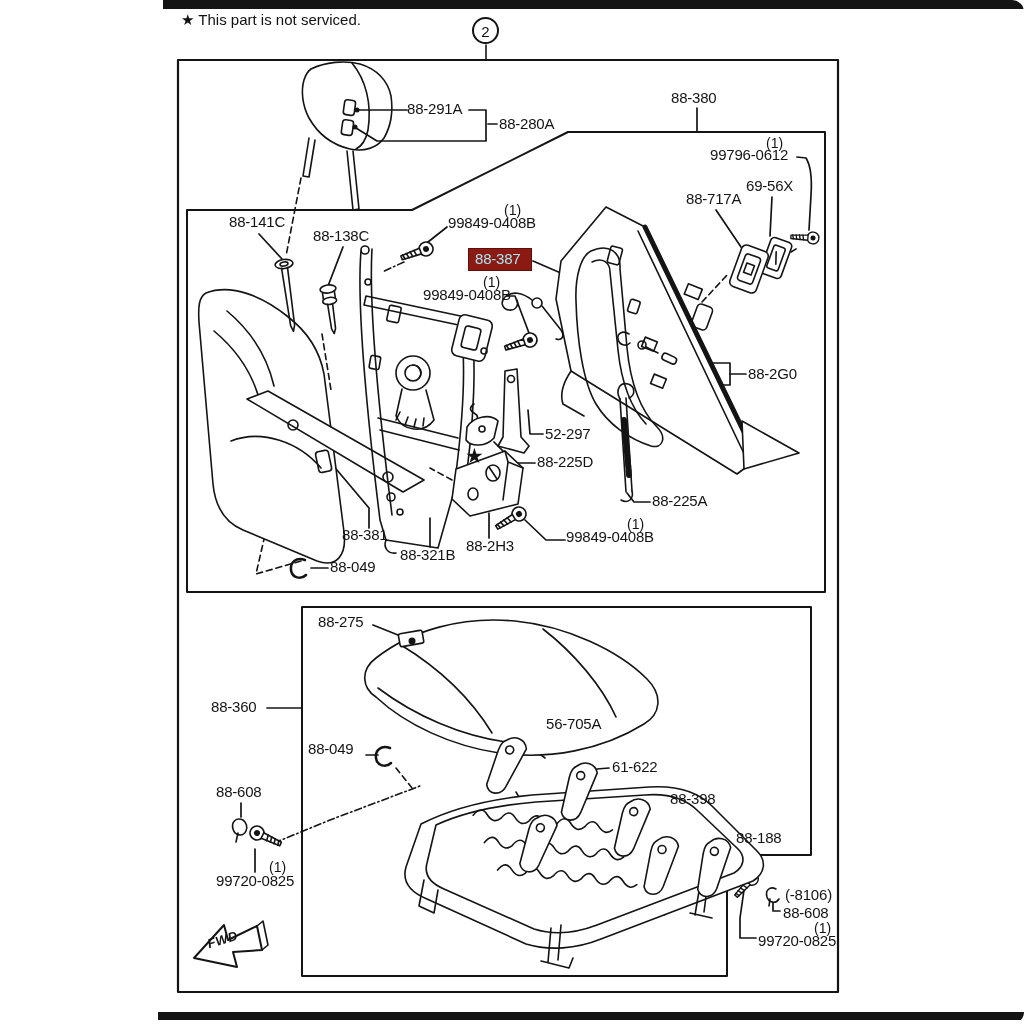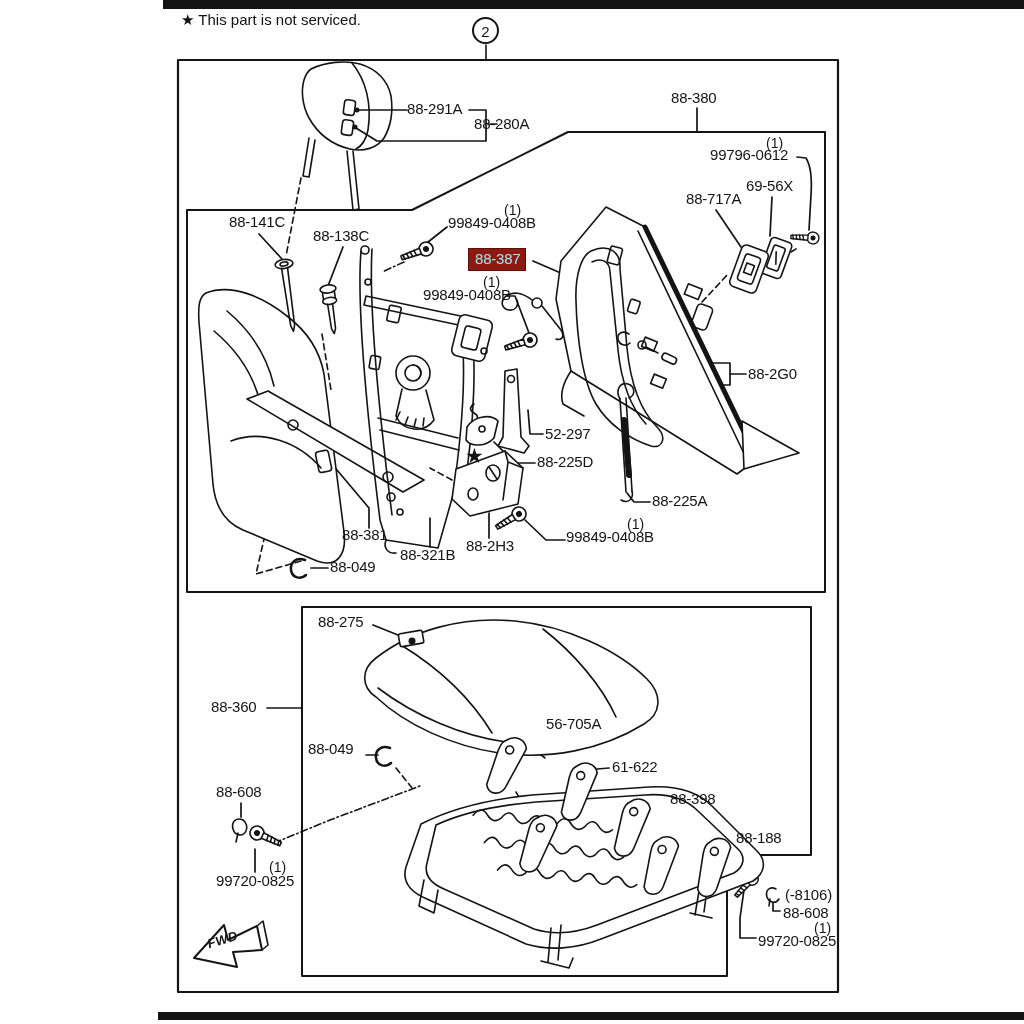--- a/index.html
+++ b/index.html
@@ -1,21 +1,21 @@
 <!DOCTYPE html>
 <html><head>
 <meta charset="utf-8">
 <style>
   html,body{margin:0;padding:0;background:#ffffff;}
   #stage{position:relative;width:1024px;height:1024px;background:#ffffff;overflow:hidden;
-         font-family:"Liberation Sans", sans-serif;color:#141414;}
+         font-family:"Liberation Sans", sans-serif;color:#141414;border-radius:12px;}
   #art{position:absolute;left:0;top:0;}
   .lbl{position:absolute;font-size:15px;line-height:1.05;letter-spacing:-0.2px;color:#141414;white-space:nowrap;}
   .qty{position:absolute;font-size:14px;line-height:1;color:#141414;white-space:nowrap;}
-  .hl{padding:2px 4px 3px 6px;border:1px solid #5e0e08;}
+  .hl{padding:2px 10px 3px 6px;border:1px solid #5e0e08;}
   #note{position:absolute;left:181px;top:11px;font-size:15px;color:#111;}
   #sheet-circle{position:absolute;left:472px;top:17px;width:27px;height:27px;border:2px solid #141414;
       border-radius:50%;text-align:center;line-height:25px;font-size:15px;box-sizing:border-box;}
   #fwd-label{position:absolute;left:207px;top:932px;font-size:13px;font-weight:700;font-style:italic;
       transform:rotate(-17deg);letter-spacing:0.5px;}
   #star-marker{position:absolute;left:465px;top:444px;font-size:21px;}
 </style>
 </head>
 <body>
 
@@ -308,21 +308,21 @@
     <path d="M257,926 L263,921 L268,945 L262,950"></path>
   </g>
 </svg>
 
 <div id="note">★ This part is not serviced.</div>
 <div id="sheet-circle">2</div>
 <div id="star-marker">★</div>
 <div id="fwd-label">FWD</div>
 
 <div class="lbl" style="left:407px;top:101px">88-291A</div>
-<div class="lbl" style="left:474px;top:116px">88-280A</div>
+<div class="lbl" style="left:499px;top:116px">88-280A</div>
 <div class="lbl" style="left:671px;top:90px">88-380</div>
 <div class="qty" style="left:766px;top:136px">(1)</div>
 <div class="lbl" style="left:710px;top:147px">99796-0612</div>
 <div class="lbl" style="left:746px;top:178px">69-56X</div>
 <div class="lbl" style="left:686px;top:191px">88-717A</div>
 <div class="lbl" style="left:229px;top:214px">88-141C</div>
 <div class="lbl" style="left:313px;top:228px">88-138C</div>
 <div class="qty" style="left:504px;top:203px">(1)</div>
 <div class="lbl" style="left:448px;top:215px">99849-0408B</div>
 <div class="lbl hl" style="left: 468px; top: 248px; background: rgb(138, 26, 18); color: rgb(166, 230, 242); border-color: rgb(94, 14, 8);">88-387</div>

